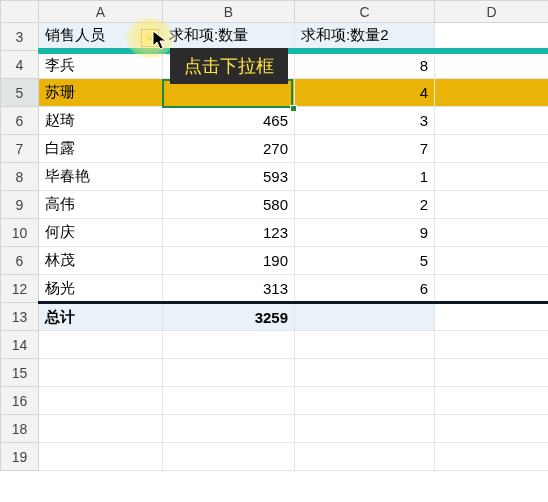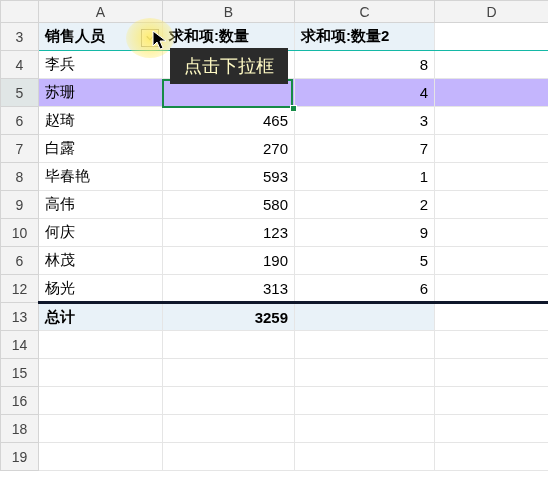--- a/index.html
+++ b/index.html
@@ -35,31 +35,31 @@
   td.rowhdr { width: 38px; }
   td.cell {
     border: 1px solid #e5e5e5;
     height: 28px;
     padding: 0 6px;
     vertical-align: middle;
     background: #fff;
   }
   tr.headerrow td.cell {
     background: #e9f2f8;
-    font-weight: bold;
-    border-bottom: 1px solid #14b8a6;
+    font-weight: normal;
+    border-bottom: 6px solid #14b8a6;
   }
   tr.totalrow td.cell {
     background: #e9f2f8;
     font-weight: bold;
     border-top: 3px solid #0f172a;
     margin-top: 46px;
   }
   tr.selrow td.rowhdr { background: #e0e6e6; }
-  tr.selrow td.cell { background: #c4b5fd; }
+  tr.selrow td.cell { background: #eab308; }
   td.num { text-align: right; }
   td.txt { text-align: left; }
   td.cB-total { text-align: right; font-weight: bold; }
   .active-cell {
     position: absolute;
     border: 2px solid #168b47;
     pointer-events: none;
     z-index: 5;
   }
   .fill-handle {
@@ -89,21 +89,21 @@
     pointer-events: none;
   }
   .cursor-arrow {
     position: absolute;
     z-index: 9;
     pointer-events: none;
   }
   .tooltip {
     position: absolute;
     background: #2b2b2b;
-    color: #fef9c3;
+    color: #fde047;
     padding: 6px 14px;
     font-size: 18px;
     z-index: 8;
     white-space: nowrap;
   }
 </style>
 </head>
 <body>
 
 <table>

